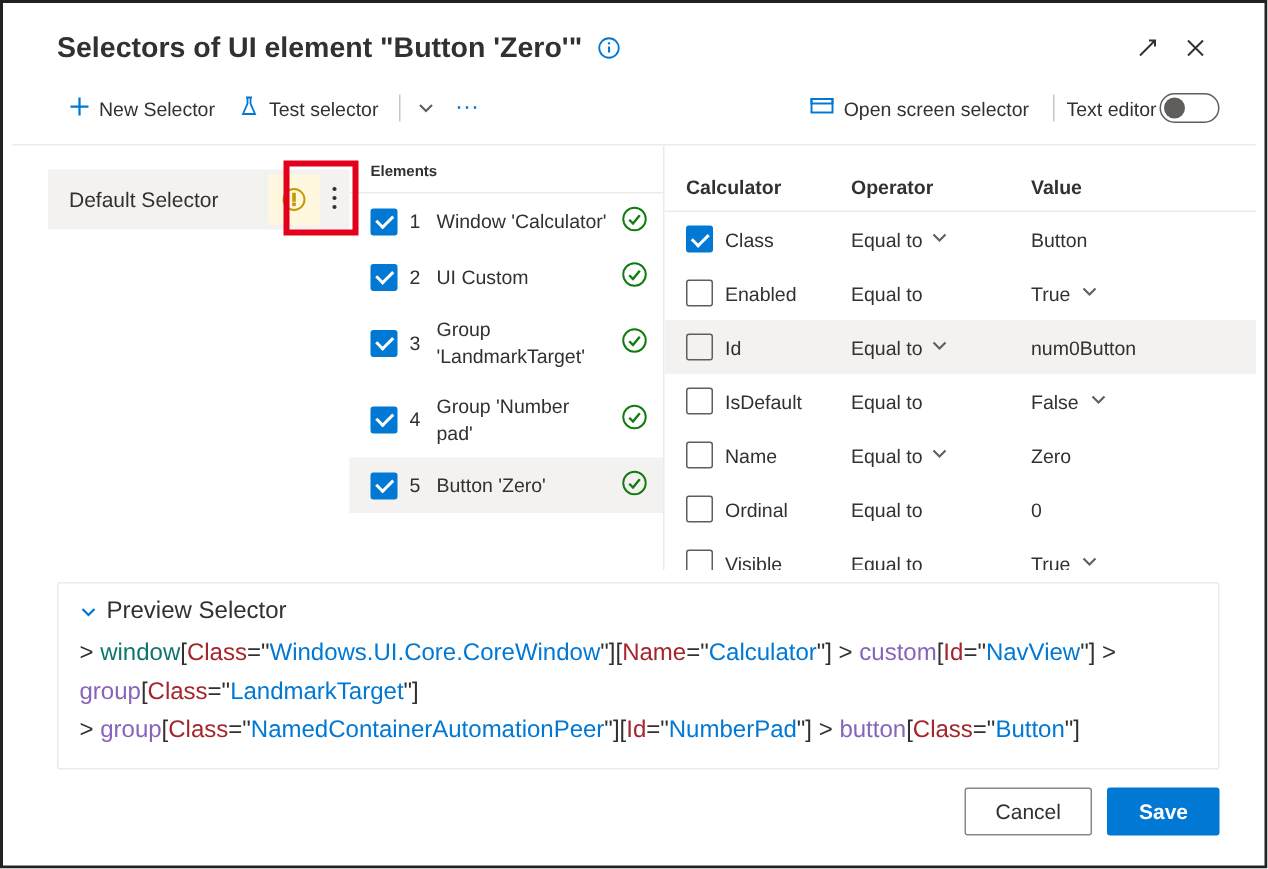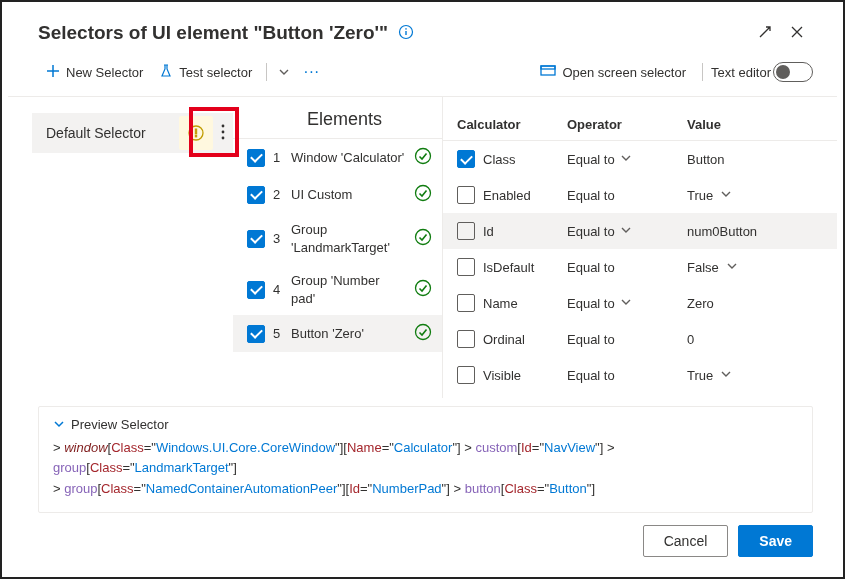--- a/index.html
+++ b/index.html
@@ -29,46 +29,46 @@
 
   .leftcol { width:225px; padding:16px 0 0 24px; }
   .sel-chip { height:40px; background:#f3f2f1; display:flex; align-items:center; padding:0 8px 0 14px; font-size:14px; color:#323130; position:relative; }
   .sel-chip .yellow { width:34px; height:34px; border-radius:2px; background:#fff8df; display:flex; align-items:center; justify-content:center; margin-left:auto; }
   .sel-chip .yellow svg circle { stroke:#c19c00; }
   .sel-chip .yellow svg line, .sel-chip .yellow svg rect { stroke:#c19c00; fill:#c19c00; }
   .redbox { position:absolute; border:4px solid #e3001b; left:157px; top:-6px; width:50px; height:50px; pointer-events:none; }
   .kebab { margin-left:8px; cursor:pointer; color:#323130; }
 
   .midcol { width:210px; padding:12px 0 0 0; border-right:1px solid #edebe9; }
-  .sec-h { font-size:18px; font-weight:400; padding:0 0 8px 14px; border-bottom:1px solid #edebe9;text-align:center; }
+  .sec-h { font-size:10px; font-weight:700; padding:0 0 8px 14px; border-bottom:1px solid #edebe9; }
   .erow { display:flex; align-items:center; padding:8px 10px 8px 14px; gap:8px; border-bottom:0; }
   .erow.sel { background:#f3f2f1; }
   .erow .num { width:10px; color:#323130; }
   .erow .lbl { flex:1; line-height:1.35; }
   .chk { width:18px; height:18px; border:1px solid #605e5c; border-radius:2px; display:inline-flex; align-items:center; justify-content:center; flex-shrink:0; cursor:pointer; }
   .chk.on { background:#0078d4; border-color:#0078d4; }
   .chk.on::after { content:""; width:5px; height:9px; border:solid #fff; border-width:0 2px 2px 0; transform:rotate(45deg); margin-top:-2px; }
   .okc { width:18px; height:18px; }
 
   .rightcol { flex:1; overflow:auto; padding:12px 0 0 0; }
   .attr-head, .attr-row { display:flex; align-items:center; padding:8px 14px; }
   .attr-head { font-weight:600; border-bottom:1px solid #edebe9; }
   .attr-row { border-bottom:0; height:36px; }
   .attr-row.hl { background:#f3f2f1; }
   .c1 { width:110px; display:flex; align-items:center; gap:8px; }
   .c2 { width:120px; display:flex; align-items:center; gap:6px; }
   .c3 { flex:1; display:flex; align-items:center; gap:8px; }
   .chev { color:#605e5c; font-size:11px; }
 
   
-  .preview { border:1px solid #edebe9; border-radius:2px; margin:8px 24px 0 30px; padding:10px 14px 12px; font-size:13px; }
+  .preview { border:1px solid #edebe9; border-radius:2px; margin:8px 24px 0 30px; padding:10px 14px 12px; font-size:16px; }
   .prev-h { display:flex; align-items:center; gap:6px; color:#323130; margin-bottom:6px; cursor:pointer; }
   .sel-text { line-height:1.6; word-break:break-word; }
   .t-op   { color:#323130; }
-  .t-win  { color:#7f1d1d;font-style:italic; }
+  .t-win  { color:#0f766e; }
   .t-key  { color:#a4262c; }
   .t-val  { color:#0078d4; }
   .t-grp  { color:#8764b8; }
   .t-cus  { color:#8764b8; }
   .t-btn  { color:#8764b8; }
 
   
   .footer { display:flex; justify-content:flex-end; gap:10px; padding:12px 24px 14px; }
   .btn { height:32px; padding:0 20px; border-radius:2px; font-size:14px; cursor:pointer; border:1px solid #8a8886; background:#fff; color:#323130; }
   .btn.primary { background:#0078d4; border-color:#0078d4; color:#fff; font-weight:600; }

